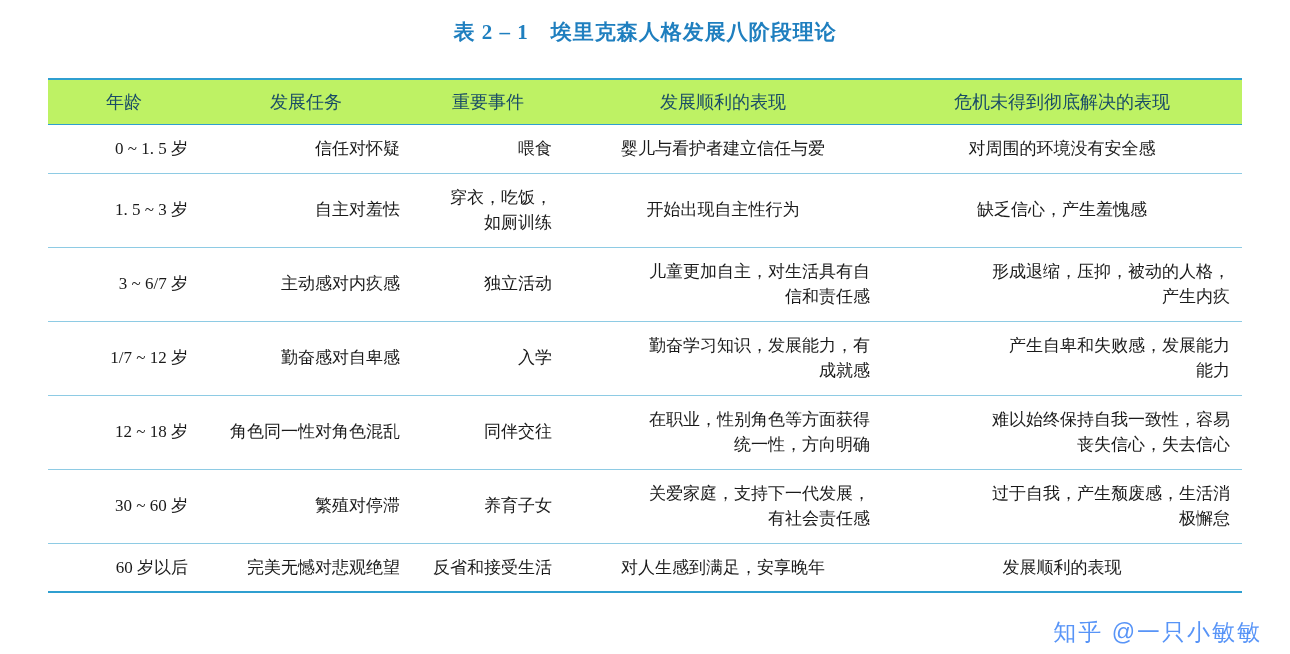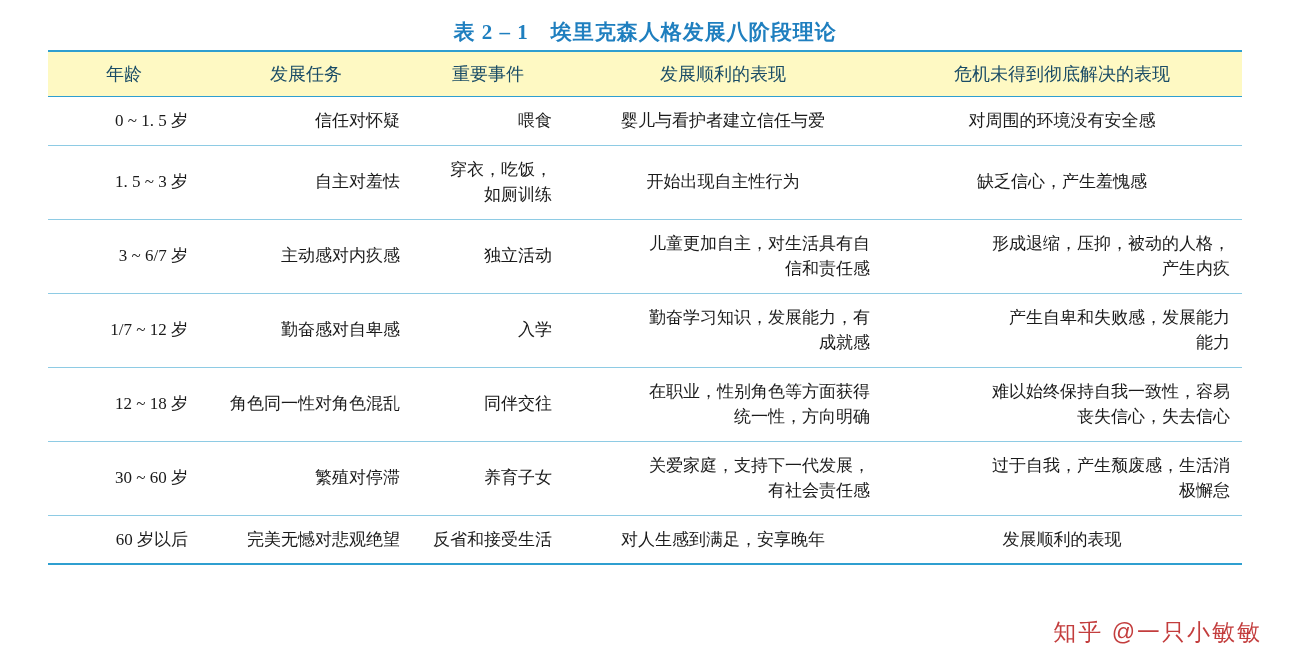--- a/index.html
+++ b/index.html
@@ -21,40 +21,40 @@
     height: 654px;
     box-sizing: border-box;
   }
   .table-title {
     text-align: center;
     color: #1f7fbf;
     font-size: 21px;
     font-weight: bold;
     letter-spacing: 1px;
     padding-top: 18px;
-    padding-bottom: 4px;
+    padding-bottom: 32px;
   }
   .table-wrap {
     padding: 0 48px;
     box-sizing: border-box;
   }
   table.theory {
     border-collapse: collapse;
     width: 1194px;
     table-layout: fixed;
     font-size: 17px;
   }
   table.theory col.c1 { width: 152px; }
   table.theory col.c2 { width: 212px; }
   table.theory col.c3 { width: 152px; }
   table.theory col.c4 { width: 318px; }
   table.theory col.c5 { width: 360px; }
 
   table.theory thead th {
-    background: #fef9c3;
+    background: #bef264;
     color: #1a4c66;
     font-weight: normal;
     font-size: 18px;
     padding: 10px 6px;
     text-align: center;
     border-top: 2px solid #2f9fd0;
     border-bottom: 1px solid #2f9fd0;
   }
   table.theory tbody td {
     border-bottom: 1px solid #8ecbe4;
@@ -75,21 +75,21 @@
     text-align: center;
   }
   .nowrap-lines {
     white-space: pre-line;
   }
   .watermark {
     position: absolute;
     right: 28px;
     bottom: 6px;
     font-size: 23px;
-    color: #b91c1c;
+    color: #3b82f6;
     font-family: "Liberation Sans", sans-serif;
     letter-spacing: 2px;
     opacity: 0.85;
     pointer-events: none;
   }
 </style>
 </head>
 <body>
 
 <div class="page">

